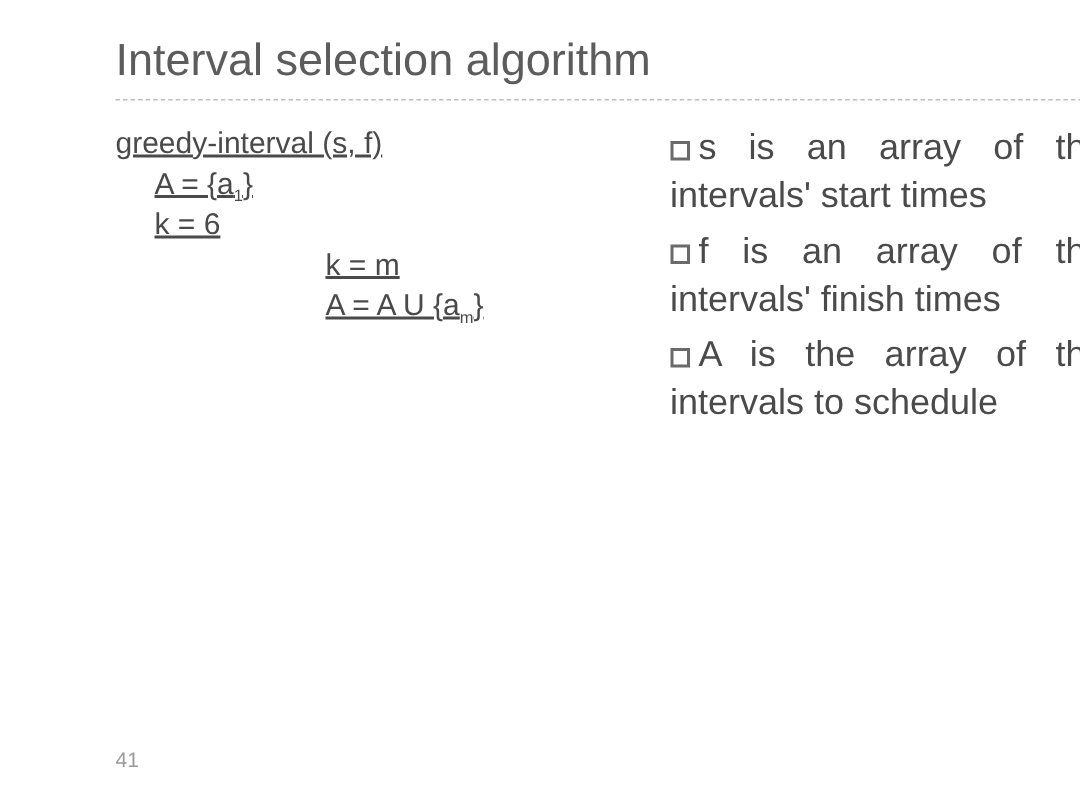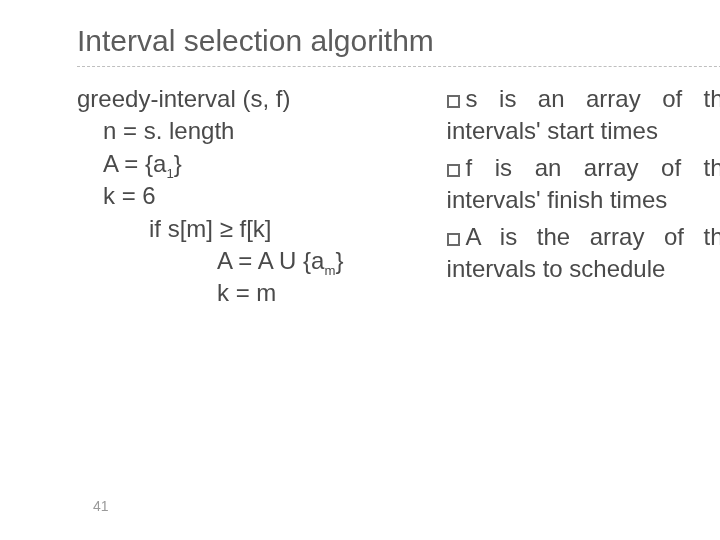--- a/index.html
+++ b/index.html
@@ -32,22 +32,23 @@
     border: none;
     border-top: 1.4px dashed #bfbfbf;
     margin: 0 0 16px 0;
   }
   .body {
     display: flex;
     flex: 1 1 auto;
   }
   .col-left {
     width: 56%;
-    font-size: 24px;
+    font-size: 20px;
     line-height: 1.35;
+    text-decoration: underline;
   }
   .col-right {
     width: 44%;
     font-size: 24px;
     line-height: 1.35;
     text-align: justify;
     text-justify: inter-word;
   }
   .indent1 { padding-left: 26px; }
   .indent2 { padding-left: 72px; }
@@ -59,48 +60,46 @@
     height: 13px;
     border: 2px solid #6a6a6a;
     box-sizing: border-box;
     margin-right: 6px;
     position: relative;
     top: 1px;
   }
   .r-item { margin-bottom: 4px; }
   .page-num {
     position: absolute;
-    left: 46px;
+    left: 30px;
     bottom: 26px;
     font-size: 14px;
     color: #9a9a9a;
   }
 </style>
 </head>
 <body>
 
 <div class="slide">
 
   <div class="title">Interval selection algorithm</div>
   <hr class="rule">
 
   <div class="body">
 
     <div class="col-left">
       <div>greedy-interval (s, f)</div>
-      <div class="indent1">n = s. length</div>
       <div class="indent1">
         <span>A = {a</span><span class="sub">1</span><span>}</span>
       </div>
       <div class="indent1">k = 6</div>
-      <div class="indent2">if s[m] ≥ f[k]</div>
+      <div class="indent3">k = m</div>
       <div class="indent3">
         <span>A = A U {a</span><span class="sub">m</span><span>}</span>
       </div>
-      <div class="indent3">k = m</div>
     </div>
 
     <div class="col-right">
       <div class="r-item">
         <span class="bullet"></span><span>s</span><span class="r-rest-inline"> is an array of the intervals' start times</span>
       </div>
       <div class="r-item">
         <span class="bullet"></span><span>f</span><span> is an array of the intervals' finish times</span>
       </div>
       <div class="r-item">

